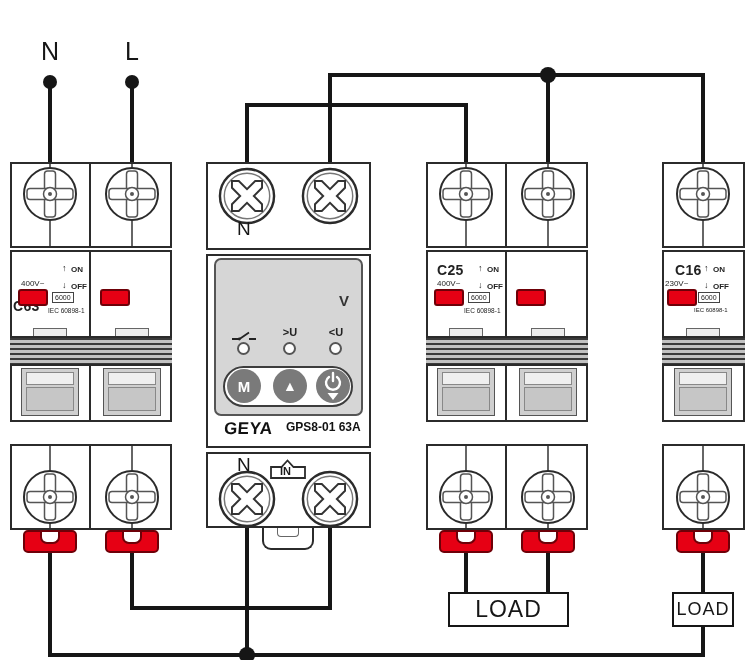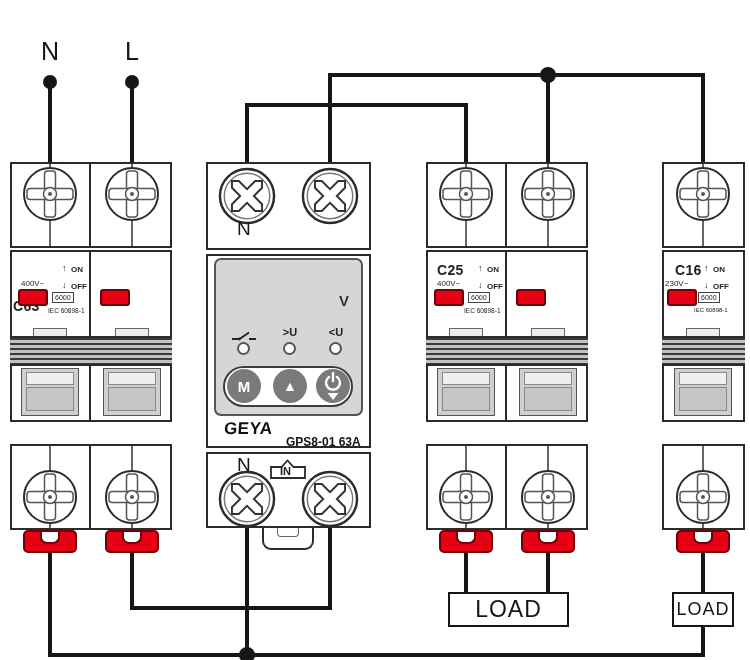--- a/index.html
+++ b/index.html
@@ -46,21 +46,21 @@
   .lcd{position:absolute;left:33px;top:110px;width:97px;height:46px;background:#fff;border:3px solid #1c1c1c;border-radius:5px;box-sizing:border-box;
        display:flex;align-items:center;justify-content:center;}
   .lcd-digits{font-family:"DejaVu Sans Mono",monospace;font-weight:bold;font-size:34px;letter-spacing:2px;color:#111;}
   .lcd-unit{position:absolute;left:133px;top:130px;font-size:15px;font-weight:600;color:#333;}
   .led-label{position:absolute;top:164px;width:20px;text-align:center;font-size:11px;font-weight:600;color:#222;}
   .led{position:absolute;top:180px;width:13px;height:13px;background:#fdfdfd;border:2px solid #555;border-radius:50%;box-sizing:border-box;}
   .pill{position:absolute;left:17px;top:204px;width:130px;height:41px;background:#fff;border:2px solid #3d3d3d;border-radius:21px;box-sizing:border-box;}
   .pbtn{position:absolute;top:207px;width:34px;height:34px;background:#7a7a7a;border-radius:50%;display:flex;align-items:center;justify-content:center;
         color:#fff;font-weight:bold;font-size:15px;}
   .pr-brand{position:absolute;left:18px;top:257px;font-size:17px;font-weight:900;letter-spacing:.5px;color:#111;transform:skewX(-4deg);}
-  .pr-model{position:absolute;left:80px;top:273px;font-size:12px;font-weight:600;color:#111;white-space:nowrap;}
+  .pr-model{position:absolute;left:80px;top:258px;font-size:12px;font-weight:600;color:#111;white-space:nowrap;}
   .pr-n{position:absolute;font-size:19px;font-weight:500;color:#161616;}
   .pr-clip{position:absolute;left:56px;top:366px;width:52px;height:22px;background:#fff;border:2px solid #2b2b2b;border-top:none;
            border-radius:0 0 9px 9px;box-sizing:border-box;}
   .pr-clip::before{content:"";position:absolute;left:50%;transform:translateX(-50%);top:0;width:22px;height:9px;background:#fff;
            border:1.5px solid #666;border-top:none;border-radius:0 0 4px 4px;box-sizing:border-box;}
   
   .load{position:absolute;top:592px;height:35px;border:2.5px solid #161616;background:#fff;box-sizing:border-box;
         display:flex;align-items:center;justify-content:center;font-size:23px;letter-spacing:1px;color:#161616;}
   .defs{position:absolute;width:0;height:0;}
 </style>

